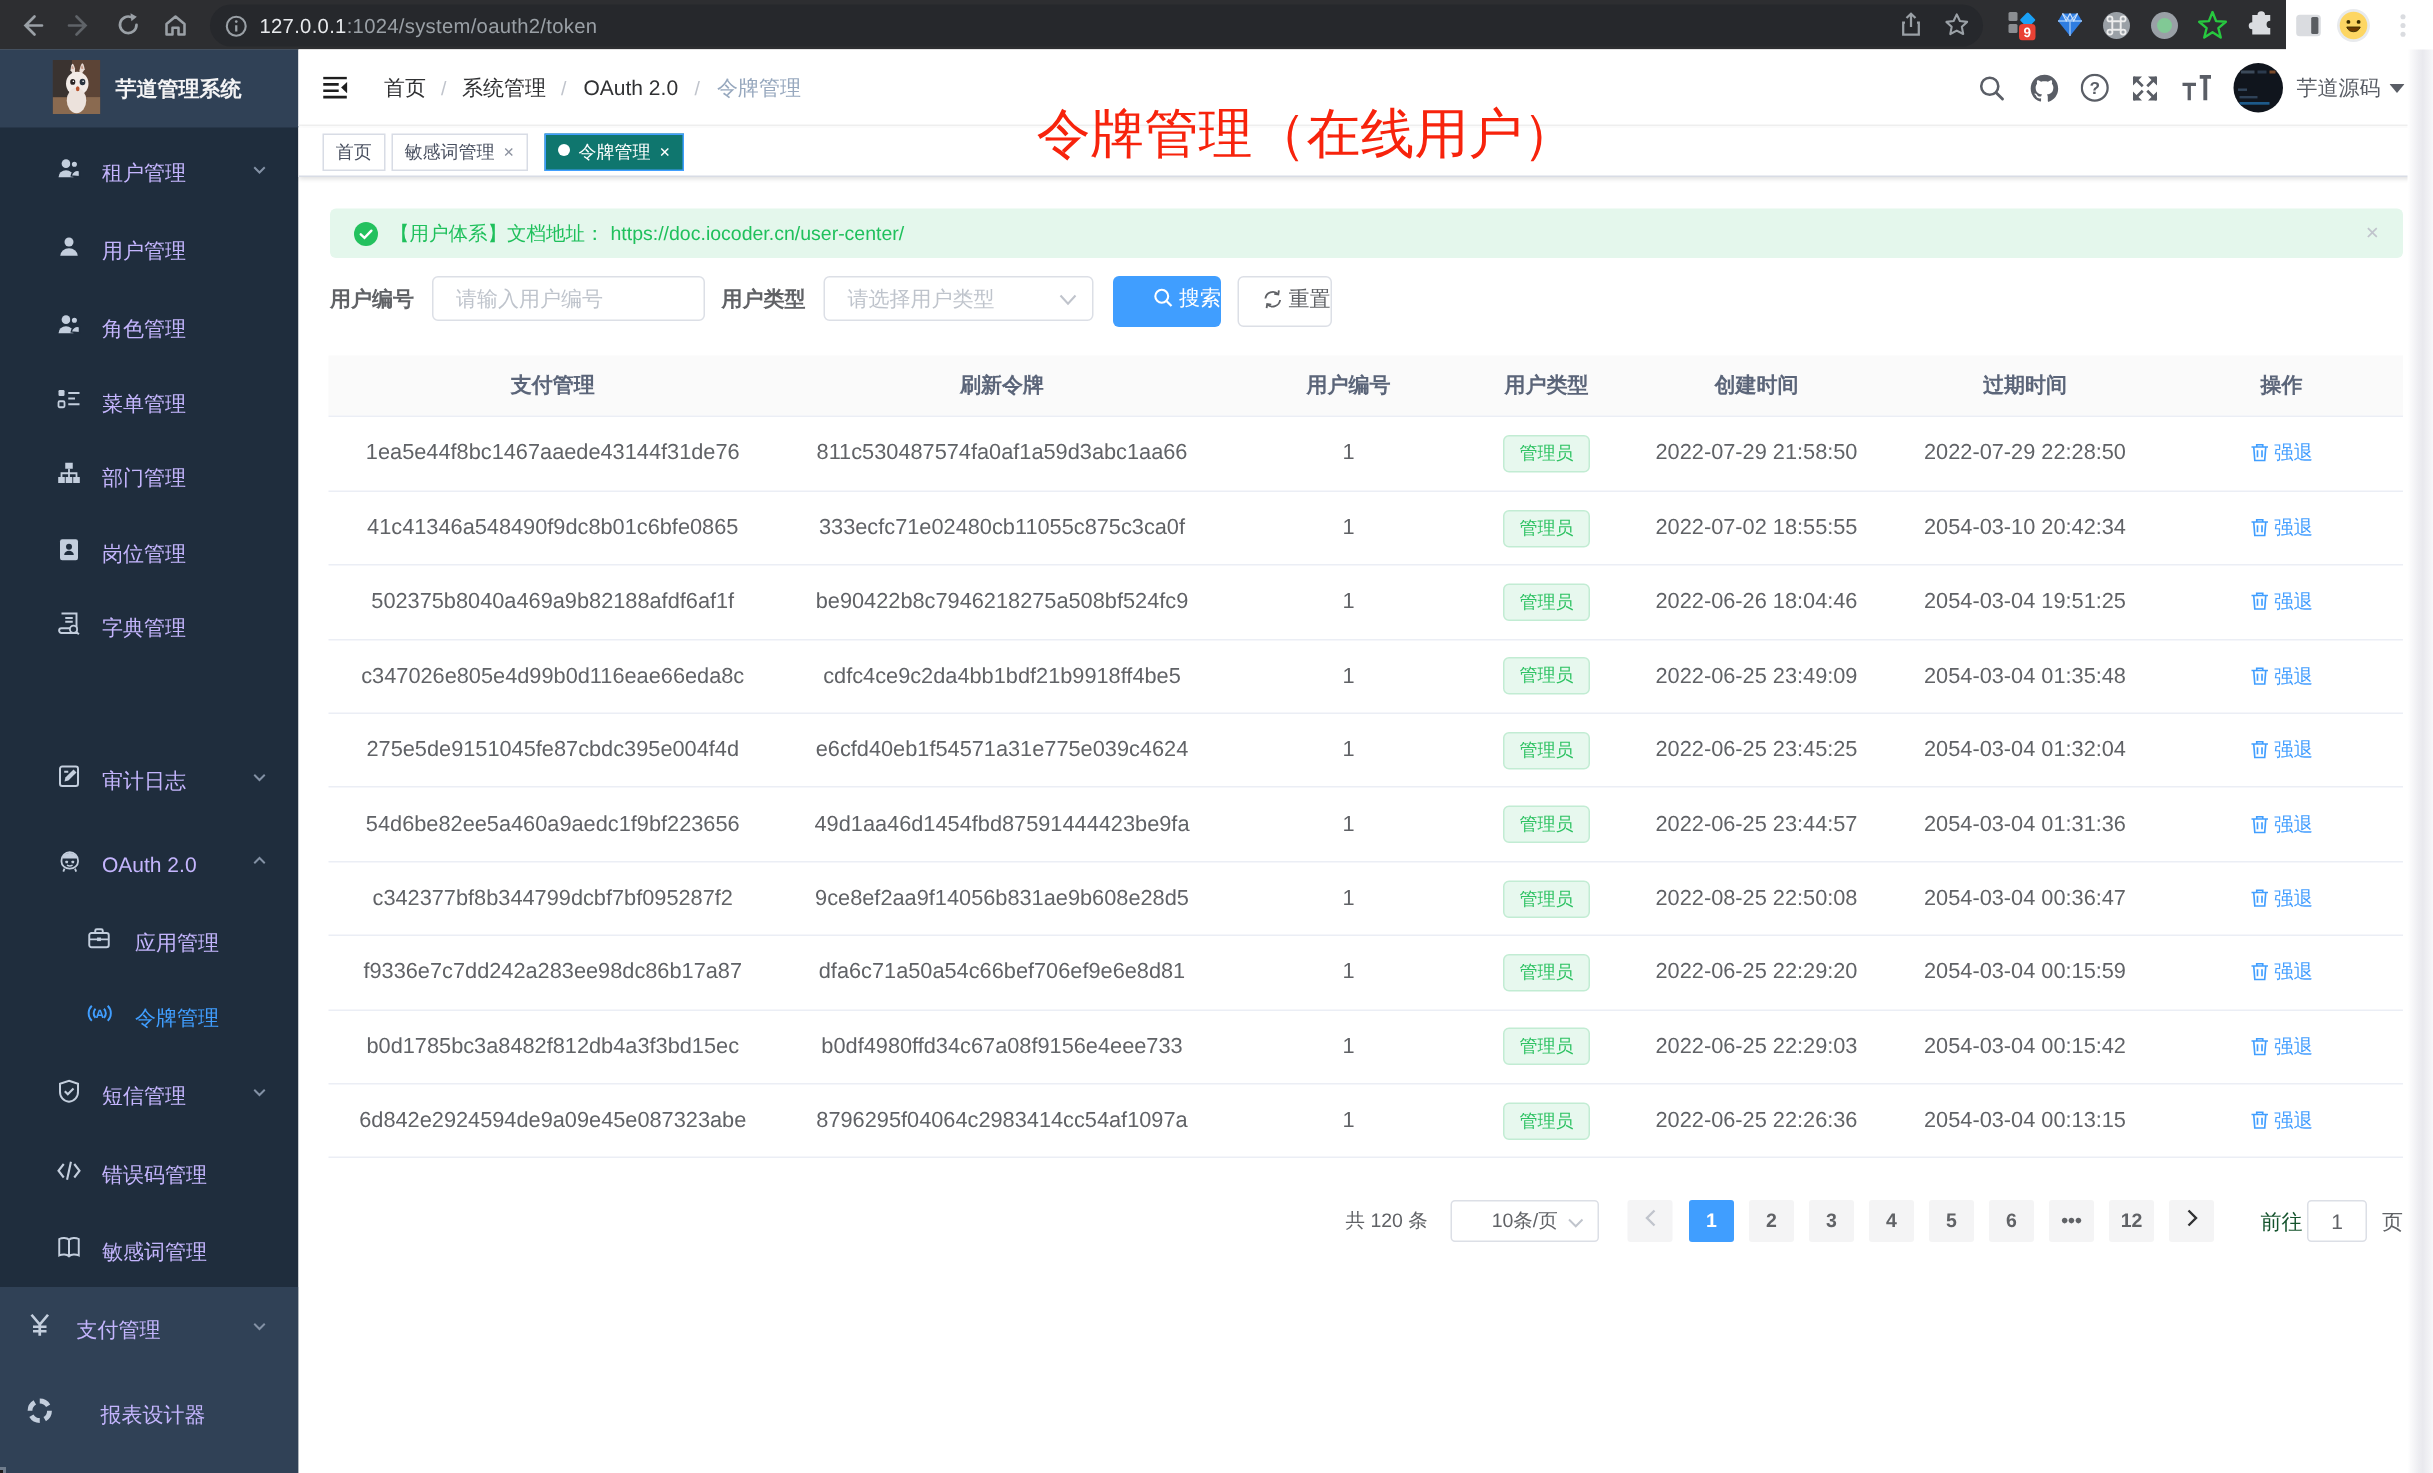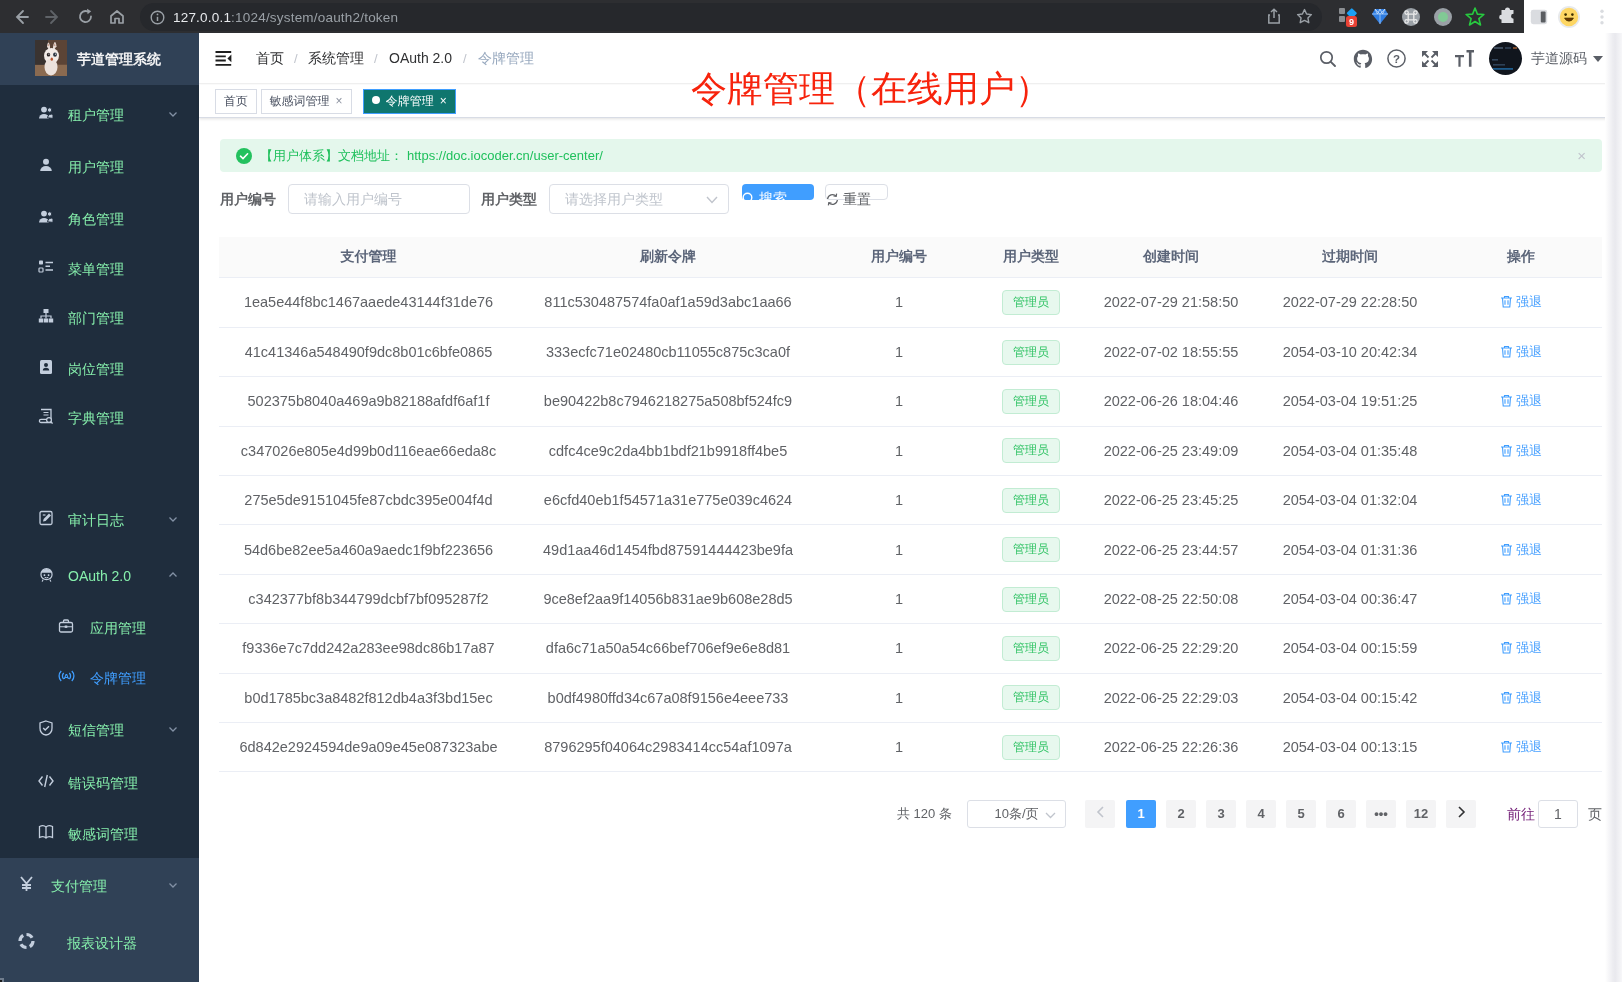--- a/index.html
+++ b/index.html
@@ -12,42 +12,42 @@
 #urltext { font-size:13.5px; color:#e8eaed; margin-left:10px; letter-spacing:0.2px; }
 #urltext .dim { color:#9aa0a6; }
 
 #sidebar { position:absolute; left:0; top:33px; width:199px; height:949px; background:#1f2d3d; }
 #logo { position:absolute; left:0; top:0; width:199px; height:52px; background:#304156; }
 #logo .av { position:absolute; left:35px; top:7px; width:32px; height:36px; overflow:hidden; }
 #logo .tt { position:absolute; left:77px; top:0; height:52px; line-height:52px; color:#f4f4f5; font-size:14px; font-weight:700; }
 #sb-bottom { position:absolute; left:0; top:825px; width:199px; height:124px; background:#304156; }
 .mi { position:absolute; left:0; width:199px; height:50px; }
 .mi .ic { position:absolute; top:50%; transform:translateY(-50%); }
-.mi .tx { position:absolute; top:0; height:50px; line-height:50px; font-size:14px; color:#86efac; }
+.mi .tx { position:absolute; top:0; height:50px; line-height:50px; font-size:14px; color:#c4b5fd; }
 .mi .ar { position:absolute; top:50%; transform:translateY(-50%); right:20px; }
 .mi.active .tx { color:#409eff; }
 
 #main { position:absolute; left:199px; top:33px; width:1423px; height:949px; background:#fff; }
 #navbar { position:absolute; left:0; top:0; width:1423px; height:51px; background:#fff; border-bottom:1px solid #f0f0f0; }
 .bc { position:absolute; top:0; height:51px; line-height:51px; font-size:14px; color:#303133; }
 .bc.sep { color:#c0c4cc; font-size:13px; }
 .bc.last { color:#97a8be; }
 #tagsbar { position:absolute; left:0; top:52px; width:1423px; height:33px; background:#fff; border-bottom:1px solid #d8dce5; box-shadow:0 1px 3px 0 rgba(0,0,0,.12); }
 .tag { position:absolute; top:4px; height:25px; line-height:23px; border:1px solid #d8dce5; background:#fff; color:#495060; font-size:12px; border-radius:0; padding:0 8px; }
 .tag.on { background:#0f766e; color:#fff; border-color:#409eff; }
 .tag .dot { display:inline-block; width:8px; height:8px; border-radius:50%; background:#fff; margin-right:6px; position:relative; top:-1px;}
 .tag .x { margin-left:6px; font-size:12px; color:#8d93a0; font-family:"Liberation Sans",sans-serif; }
 .tag.on .x { color:#fff; }
 
 #alert { position:absolute; left:21px; top:106px; width:1382px; height:33px; background:#e4f7ec; border-radius:4px; }
 #alert .txt { position:absolute; left:40px; top:0; height:33px; line-height:33px; font-size:13px; color:#1fc05c; }
 #alert .close { position:absolute; right:16px; top:9px; color:#c0c4cc; font-size:15px; line-height:15px; }
 .flabel { position:absolute; font-size:14px; font-weight:700; color:#606266; height:30px; line-height:30px; top:150.5px; }
 .finput { position:absolute; top:150.5px; height:30px; border:1px solid #dcdfe6; border-radius:4px; background:#fff; font-size:14px; color:#bfc4cc; line-height:28px; padding-left:15px; }
-.fbtn { position:absolute; top:151px; height:16px; border-radius:4px; font-size:14px; line-height:28px; text-align:left; }
+.fbtn { position:absolute; top:151px; height:34px; border-radius:4px; font-size:14px; line-height:28px; text-align:right; }
 
 #tbl { position:absolute; left:20px; top:204px; width:1383px; }
 #tbl table { border-collapse:collapse; table-layout:fixed; width:1383px; }
 #tbl th { height:40px; background:#fafafa; font-size:14px; font-weight:700; color:#5b6579; border-bottom:1px solid #ebeef5; text-align:center; }
 #tbl td { height:49.4px; font-size:14.5px; color:#606266; border-bottom:1px solid #ebeef5; text-align:center; }
 #tbl tbody tr:first-child td { height:50.4px; }
 .gtag { display:inline-block; height:25px; line-height:23px; padding:0 10px; background:#e7f8ee; border:1px solid #c2ecd3; border-radius:4px; color:#2ec263; font-size:12px; }
 .kick { color:#459fff; font-size:13px; white-space:nowrap; }
 .kick svg { vertical-align:-2px; margin-right:3px; }
 
@@ -582,20 +582,20 @@
   <div class="pbtn" style="left:967px;">2</div>
   <div class="pbtn" style="left:1007px;">3</div>
   <div class="pbtn" style="left:1047px;">4</div>
   <div class="pbtn" style="left:1087px;">5</div>
   <div class="pbtn" style="left:1127px;">6</div>
   <div class="pbtn" style="left:1167px;">•••</div>
   <div class="pbtn" style="left:1207px;text-align:center;">12</div>
   <div class="pbtn" style="left:1247px;"><svg width="9" height="12" viewBox="0 0 9 12">
         <path d="M2 1 L7 6 L2 11" stroke="#303133" stroke-width="1.6" fill="none"></path>
       </svg></div>
-  <div class="pg" style="left:1308px;line-height:28px;font-size:14px;color:#701a75;">前往</div>
+  <div class="pg" style="left:1308px;line-height:28px;font-size:14px;color:#14532d;">前往</div>
   <div class="pg" style="left:1339px;width:40px;border:1px solid #dcdfe6;border-radius:3px;line-height:26px;font-size:14px;color:#606266;text-align:center;">1</div>
   <div class="pg" style="left:1389px;line-height:28px;font-size:14px;color:#606266;">页</div>
 </div>
 <div style="position:absolute;left:1605px;top:33px;width:17px;height:949px;background:linear-gradient(to right,#ffffff 0%,#ededf1 45%,#e9e9ee 60%,#f7f7f9 100%);"></div>
 <div style="position:absolute;left:0;top:978px;width:4px;height:4px;background:#707d8d;"></div>
 <div style="position:absolute;left:0;top:980px;width:2px;height:2px;background:#1b1b1b;"></div>
 <div id="anno">令牌管理（在线用户）</div>
 
 </body></html>

